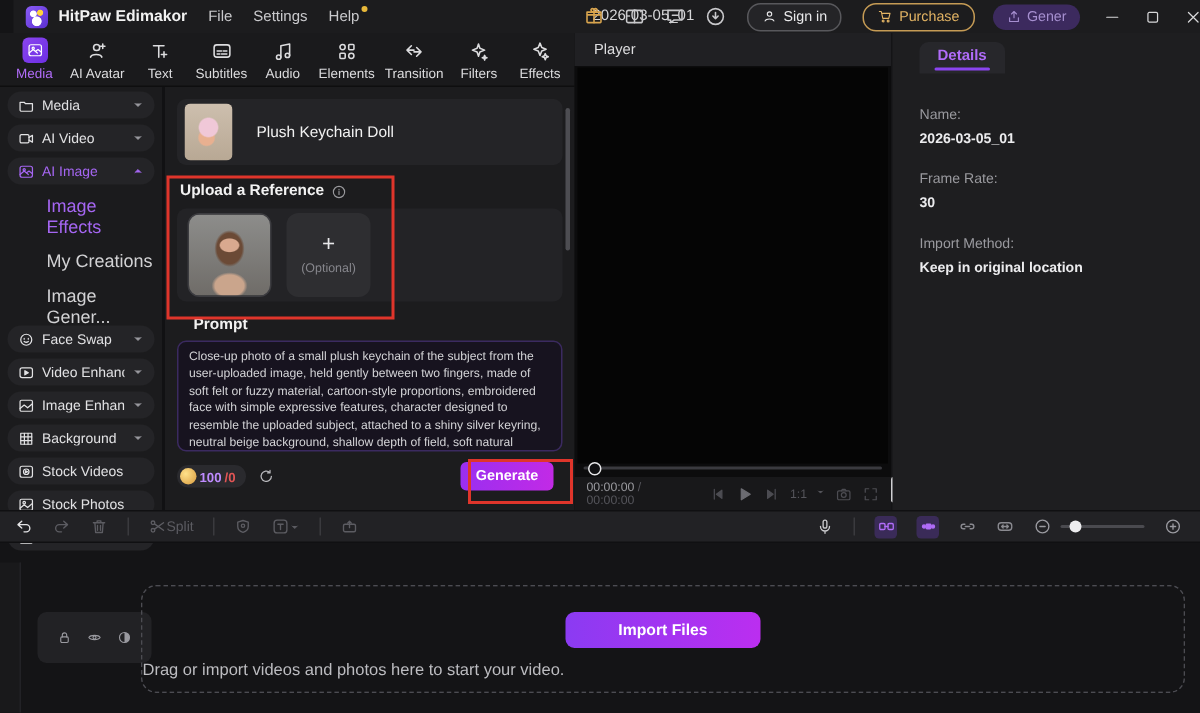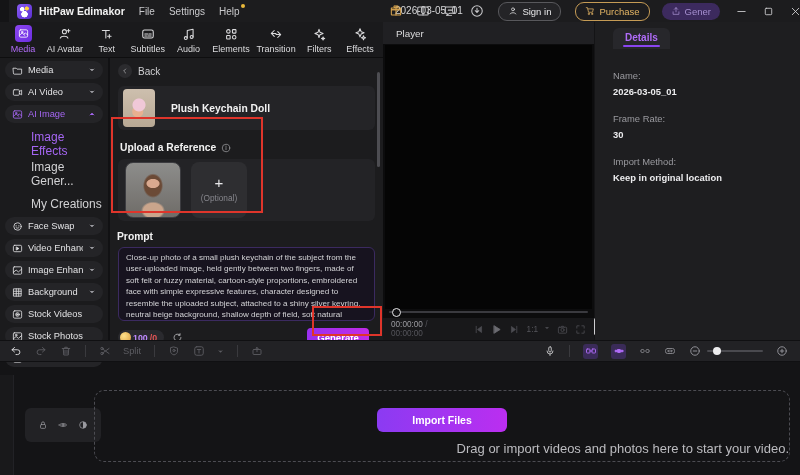--- a/index.html
+++ b/index.html
@@ -43,33 +43,33 @@
   .side-sub.sel{color:#a566f2}
   
   #mediapanel{left:110px;top:58px;width:273px;height:282px;background:#1c1c1e;box-sizing:border-box}
   .backrow{display:flex;align-items:center;gap:6px;margin:6px 0 0 8px;color:#cfcfd2;font-size:10px}
   .backcirc{width:14px;height:14px;border-radius:50%;background:#2b2b2e;display:flex;align-items:center;justify-content:center;color:#cfcfd2}
   .tplcard{margin:8px 8px 0 8px;height:44px;background:#242427;border-radius:6px;display:flex;align-items:center}
   .tplthumb{width:32px;height:38px;border-radius:4px;margin-left:5px;
       background:radial-gradient(circle at 50% 42%,#f0c8d8 0 6px,transparent 7px),
                  radial-gradient(circle at 46% 60%,#e8b090 0 5px,transparent 6px),
                  linear-gradient(180deg,#cdbfae,#b8a894)}
-  .tpltitle{font-weight:bold;font-size:10.3px;color:#f2f2f2;margin-left:16px}
+  .tpltitle{font-weight:normal;font-size:10.3px;color:#f2f2f2;margin-left:16px}
   .uplabelrow{display:flex;align-items:center;gap:5px;margin:12px 0 0 10px;font-weight:bold;font-size:10.3px;color:#f2f2f2}
   .uplabelrow .info{color:#9a9a9e}
   .uppanel{margin:6px 8px 0 8px;height:62px;background:#232326;border-radius:6px;display:flex;align-items:center;gap:10px;padding-left:7px;box-sizing:border-box}
   .refthumb{width:56px;height:56px;border-radius:8px;border:1px solid #3c3c40;box-sizing:border-box;
       background:radial-gradient(ellipse 10px 7px at 50% 38%,#d9a98f 0 60%,transparent 70%),
                  radial-gradient(ellipse 14px 17px at 50% 42%,#6b4a36 0 60%,transparent 72%),
                  radial-gradient(ellipse 16px 12px at 50% 88%,#caa58c 0 60%,transparent 75%),
                  linear-gradient(180deg,#8d8d8b,#6f6c68)}
   .addcard{width:56px;height:56px;border-radius:8px;background:#2e2e31;display:flex;flex-direction:column;align-items:center;justify-content:center;gap:4px;color:#fff}
   .addcard .plus{font-size:15px;line-height:12px;color:#e8e8ea}
   .addcard .opt{font-size:8.3px;color:#86868c}
-  .promptlabel{margin:10px 0 0 7px;font-weight:bold;font-size:10.3px;color:#f2f2f2}
+  .promptlabel{margin:10px 0 0 19px;font-weight:bold;font-size:10.3px;color:#f2f2f2}
   .promptbox{margin:5px 8px 0 8px;height:74px;background:#17131f;border:1px solid #3b2a60;border-radius:6px;
       padding:4px 7px;box-sizing:border-box;font-size:8.1px;line-height:1.42;color:#d3d3d6;overflow:hidden}
   .genrow{margin:7px 8px 0 8px;display:flex;align-items:center}
   .creditpill{display:flex;align-items:center;gap:2px;background:#2a2a2e;border-radius:9px;height:15px;padding:0 7px 0 2px}
   .coin{width:11px;height:11px;border-radius:50%;background:radial-gradient(circle at 35% 35%,#ffe18a,#d89a3e)}
   .cr-val{color:#bf8bff;font-size:8.8px;font-weight:bold}
   .cr-used{color:#e25555;font-size:8.8px;font-weight:bold}
   .refresh{color:#b8b8bc;margin-left:8px}
   .genbtn{margin-left:auto;margin-right:6px;width:62px;height:19px;border-radius:4px;background:linear-gradient(90deg,#9a2ff0,#c22ae6);
       display:flex;align-items:center;justify-content:center;color:#fff;font-size:9.6px;font-weight:bold}
@@ -89,38 +89,38 @@
   .ratio{font-size:8.2px;color:#55555b;display:flex;align-items:flex-start;gap:6px}
   
   #details{left:595px;top:22px;width:205px;height:318px;background:#1e1e20}
   .dtab{position:absolute;left:18px;top:6px;background:#27272b;border-radius:6px 6px 0 0;padding:4px 12px 6px 12px;color:#b06cf8;font-size:10px;font-weight:bold}
   .dtab:after{content:"";position:absolute;left:10px;right:10px;bottom:2px;height:2px;border-radius:1px;background:#8b45f0}
   .dfield{margin:0 0 0 18px;font-size:9.4px}
   .dlabel{color:#9a9a9f;margin-bottom:5px}
   .dvalue{color:#ececee;font-weight:bold}
   
   #toolbar{left:0;top:340px;width:800px;height:22px;background:#222225;border-top:1px solid #101012;border-bottom:1px solid #101012;display:flex;align-items:center;box-sizing:border-box}
-  .t-ic{color:#5c5c62;margin-left:13px;display:flex;align-items:center;gap:12px}
+  .t-ic{color:#5c5c62;margin-left:13px;display:flex;align-items:center;gap:0}
   .t-ic svg.ic{width:12px;height:12px}
   .t-ic.bright{color:#e4e4e6}
   .t-ic.mid{color:#c9c9cc}
   .tdiv{width:1px;height:12px;background:#3a3a3e;margin-left:13px}
   .t-ic.purple{color:#b06cf8;background:#3a2b58;border-radius:3px;padding:1.5px}
   .splitlbl{font-size:9.3px}
   .zoomslider{width:56px;height:2px;background:#4a4a4f;border-radius:1px;position:relative;margin-left:6px}
   .zoomdot{position:absolute;left:6px;top:-3px;width:8px;height:8px;border-radius:50%;background:#ececee}
   
   #timeline{left:0;top:375px;width:800px;height:113px;background:#141416}
   .leftstrip{position:absolute;left:0;top:0;width:13px;height:113px;background:#19191b;border-right:1px solid #222226}
   .trackhead{position:absolute;left:25px;top:33px;width:76px;height:34px;background:#222225;border-radius:6px;display:flex;align-items:center;justify-content:center;gap:10px;color:#9a9aa0}
   .trackhead svg.ic{width:10px;height:10px}
   .dropzone{position:absolute;left:94px;top:15px;width:694px;height:70px;border:1px dashed #4c4c52;border-radius:10px}
   .importbtn{position:absolute;left:50%;top:17px;transform:translateX(-50%);width:130px;height:24px;border-radius:6px;
       background:linear-gradient(90deg,#8b3bf2,#bb2ef0);display:flex;align-items:center;justify-content:center;color:#fff;font-size:10.5px;font-weight:bold}
-  .drophint{position:absolute;left:0;top:50px;width:100%;text-align:right;color:#bcbcc0;font-size:13px}
+  .drophint{position:absolute;left:0;top:50px;width:100%;text-align:left;color:#bcbcc0;font-size:11px}
 </style>
 </head>
 <body>
 
 <div id="titlebar" class="abs">
   <div class="logo"></div>
   <div class="appname">HitPaw Edimakor</div>
   <div class="menu">File</div>
   <div class="menu">Settings</div>
   <div class="menu"><span>Help</span><span class="helpdot"></span></div>
@@ -314,22 +314,22 @@
         <path d="M3 16l6-5 6 5 M13 13l3-2 5 4"></path>
       </svg>
     <span class="lbl">AI Image</span>
     <span class="chev">
         <svg class="ic" style="width:8px;height:8px" viewBox="0 0 24 24">
           <path d="M6 15l6-6 6 6" fill="currentColor"></path>
         </svg>
       </span>
   </div>
   <div class="side-sub sel">Image Effects</div>
+  <div class="side-sub">My Creations</div>
   <div class="side-sub">Image Gener...</div>
-  <div class="side-sub">My Creations</div>
   <div class="side-item">
     <svg class="ic" viewBox="0 0 24 24">
         <circle cx="12" cy="12" r="8"></circle>
         <path d="M9 10v1.2 M15 10v1.2 M9 14.5c2 1.5 4 1.5 6 0"></path>
       </svg>
     <span class="lbl">Face Swap</span>
     <span class="chev">
         <svg class="ic" style="width:8px;height:8px" viewBox="0 0 24 24">
           <path d="M6 9l6 6 6-6" fill="currentColor"></path>
         </svg>
@@ -392,28 +392,20 @@
         <rect x="3" y="4" width="18" height="16" rx="3"></rect>
         <path d="M10 9.5H7.5v5H10v-2 M13 9.5v5 M16 14.5v-5h3 M16 12h2.5"></path>
       </svg>
     <span class="lbl">Stock GIFs</span>
   </div>
 </div>
 
 <div class="abs" style="left:108px;top:58px;width:2px;height:282px;background:#111113"></div>
 
 <div id="mediapanel" class="abs">
-  <div class="backrow">
-    <span class="backcirc">
-        <svg class="ic" style="width:8px;height:8px" viewBox="0 0 24 24">
-          <path d="M14 6l-6 6 6 6"></path>
-        </svg>
-      </span>
-    <span>Back</span>
-  </div>
   <div class="tplcard">
     <div class="tplthumb"></div>
     <div class="tpltitle">Plush Keychain Doll</div>
   </div>
   <div class="uplabelrow">
     <span>Upload a Reference</span>
     <span class="info">
         <svg class="ic" style="width:10px;height:10px" viewBox="0 0 24 24">
           <circle cx="12" cy="12" r="9"></circle>
           <path d="M12 11v5 M12 7.5v1"></path>

